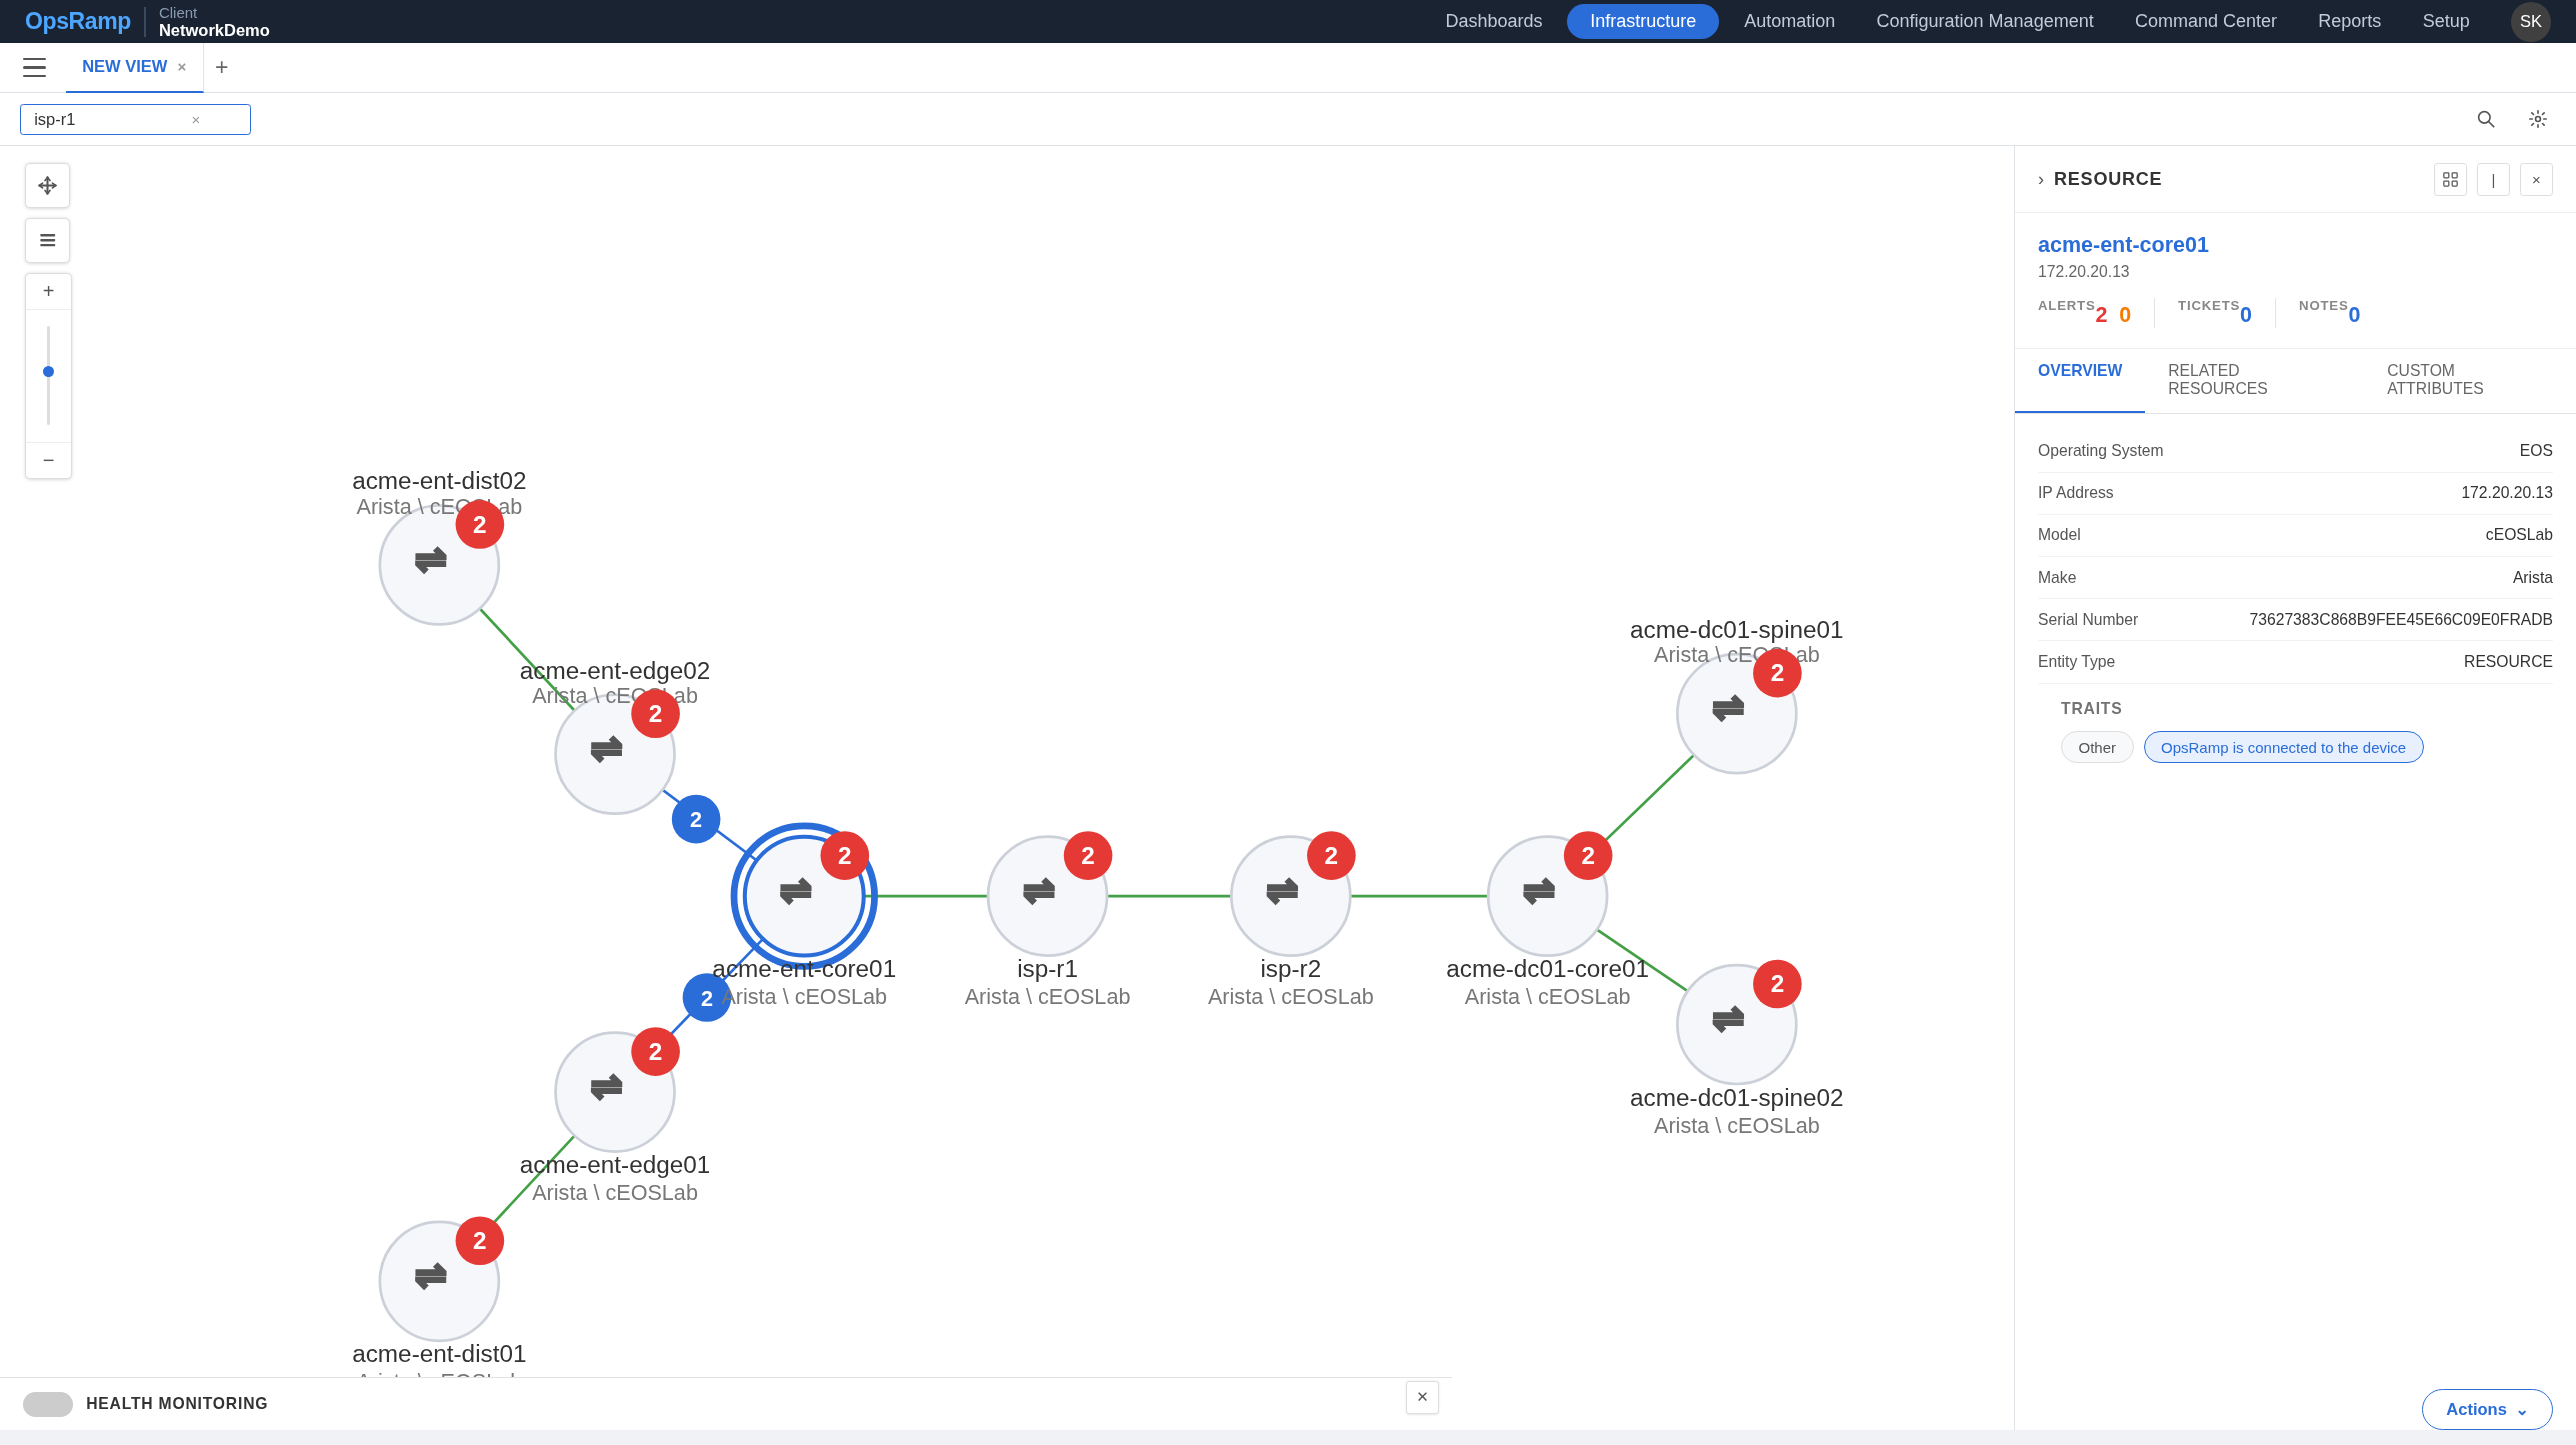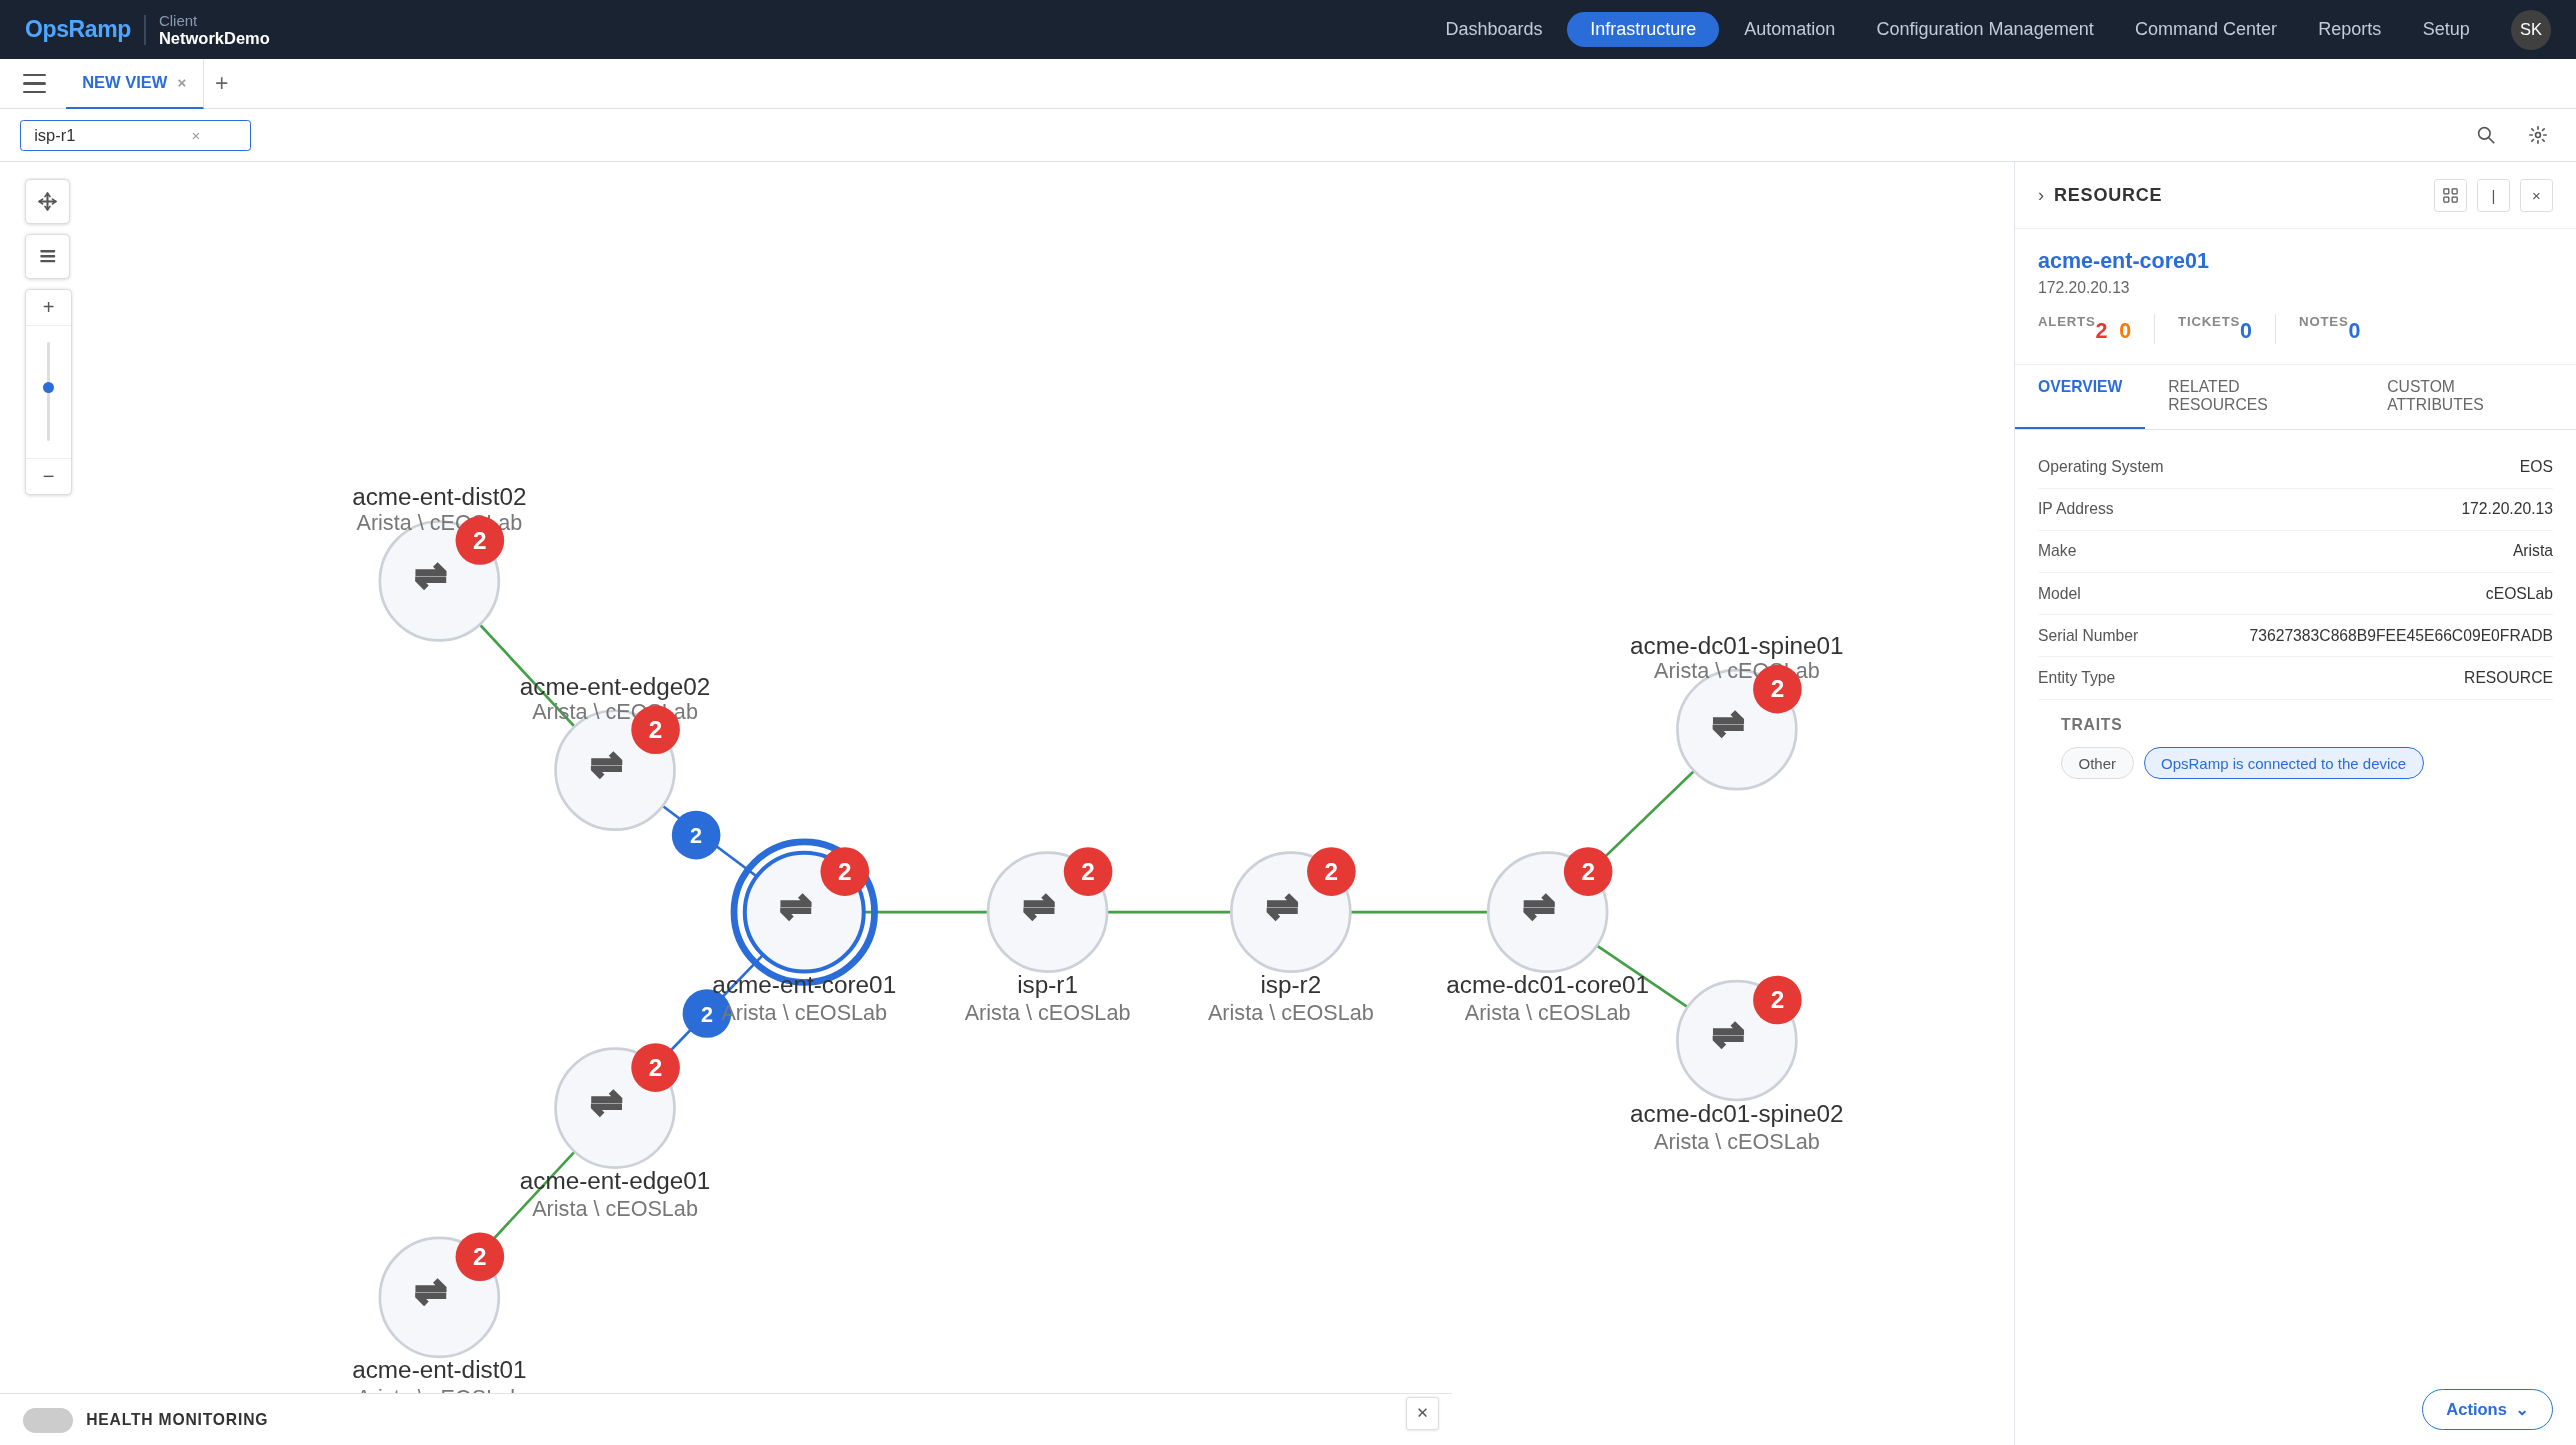--- a/index.html
+++ b/index.html
@@ -1,20 +1,20 @@
 <!DOCTYPE html>
 <html style="font-size:13.2px"><head>
   <meta charset="utf-8">
   <style>
     * { box-sizing: border-box; margin: 0; padding: 0; }
     body { font-family: -apple-system, BlinkMacSystemFont, 'Segoe UI', Arial, sans-serif; background: #f0f2f5; overflow: hidden; width: 2576px; height: 1446px; transform-origin: top left; }
 
     
     .top-nav {
-      display: flex; align-items: center; height: 59px;
+      display: flex; align-items: center; height: 43px;
       background: #1a2332; padding: 0 25px; gap: 33px;
     }
     .logo-area { display: flex; align-items: center; gap: 13.2px; }
     .logo-text { color: #4da6ff; font-size: 23px; font-weight: 700; letter-spacing: -0.4px; }
     .logo-divider { width: 1.7px; height: 30px; background: #3a4a5c; }
     .client-label { color: #8a9bb0; font-size: 15px; }
     .client-name { color: #fff; font-size: 16.5px; font-weight: 600; }
     .nav-links { display: flex; align-items: center; gap: 8.3px; margin-left: auto; }
     .nav-link { color: #c0ccd8; font-size: 18px; padding: 6.6px 16.5px; border-radius: 5px; cursor: pointer; }
     .nav-link.active { background: #2a6dd9; color: #fff; border-radius: 25px; padding: 6.6px 23px; }
@@ -420,26 +420,26 @@
     <div class="properties">
       <div class="prop-row">
         <div class="prop-label">Operating System</div>
         <div class="prop-value">EOS</div>
       </div>
       <div class="prop-row">
         <div class="prop-label">IP Address</div>
         <div class="prop-value">172.20.20.13</div>
       </div>
       <div class="prop-row">
+        <div class="prop-label">Model</div>
+        <div class="prop-value">cEOSLab</div>
+      </div>
+      <div class="prop-row">
         <div class="prop-label">Make</div>
         <div class="prop-value">Arista</div>
-      </div>
-      <div class="prop-row">
-        <div class="prop-label">Model</div>
-        <div class="prop-value">cEOSLab</div>
       </div>
       <div class="prop-row">
         <div class="prop-label">Serial Number</div>
         <div class="prop-value">73627383C868B9FEE45E66C09E0FRADB</div>
       </div>
       <div class="prop-row">
         <div class="prop-label">Entity Type</div>
         <div class="prop-value">RESOURCE</div>
       </div>
 

